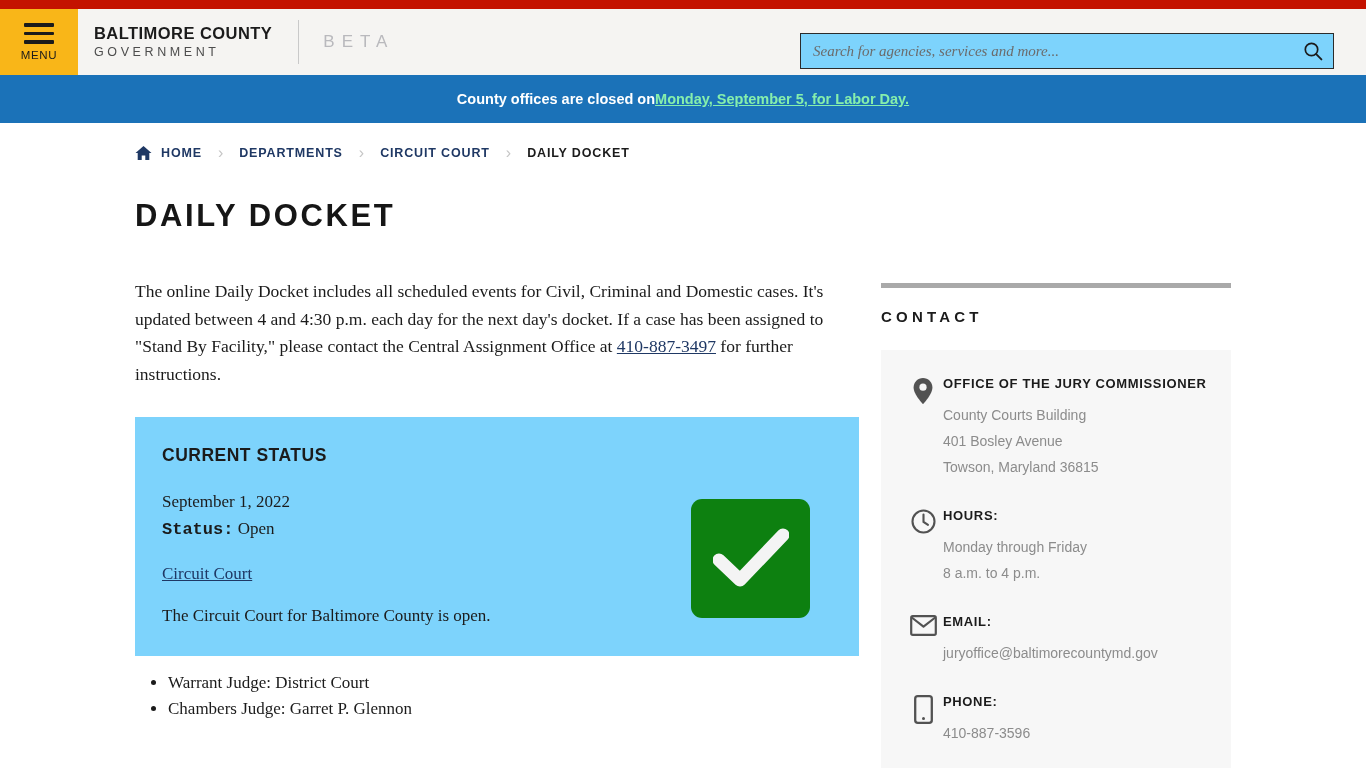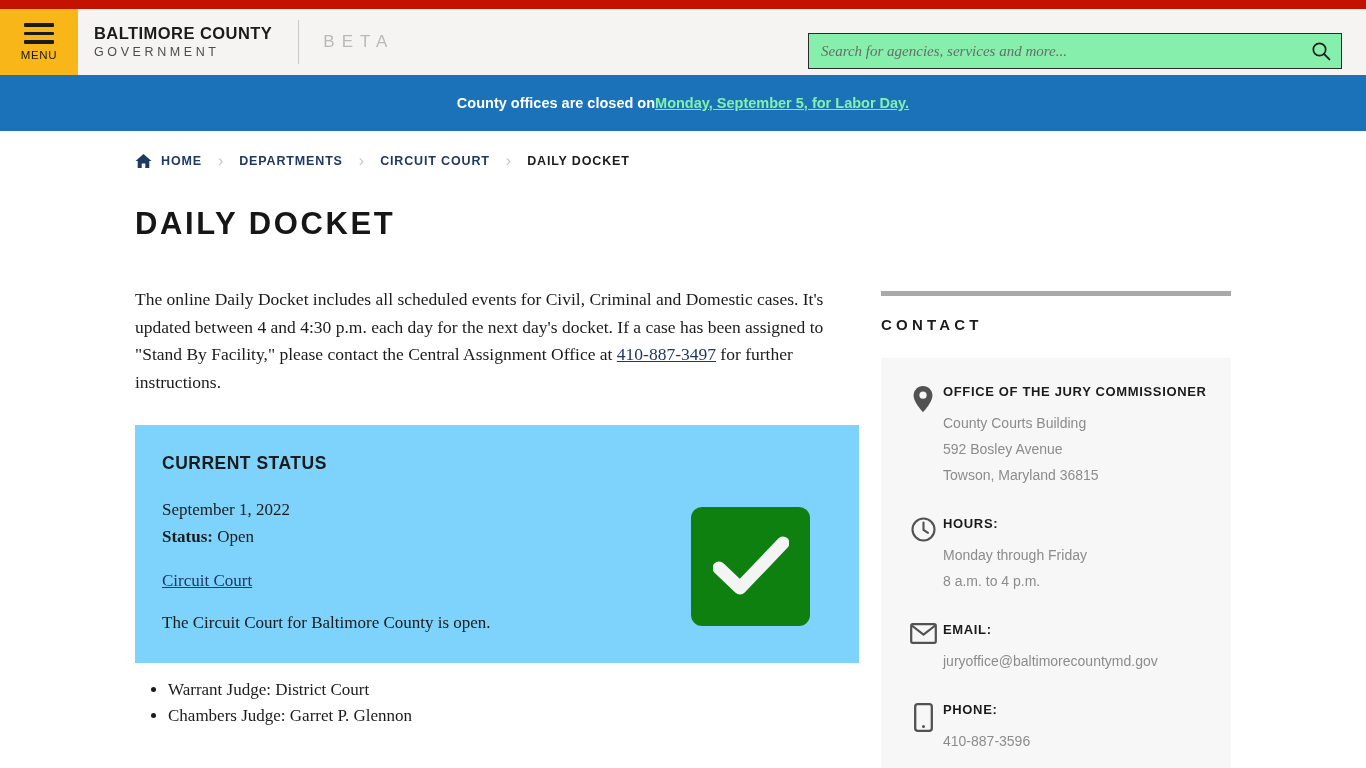--- a/index.html
+++ b/index.html
@@ -43,42 +43,42 @@
     font-size: 12.5px; color: #4d4d4d; letter-spacing: 3.6px; margin-top: 4px;
   }
   .brand-divider {
     width: 1px; height: 44px; background: #c9c9c9; margin-left: 26px;
   }
   .beta-label {
     margin-left: 24px; font-size: 17px; color: #b9b9bd;
     letter-spacing: 7px; font-weight: 500;
   }
   .search-wrap {
-    position: absolute; right: 24px; top: 24px;
+    position: absolute; right: 32px; top: 24px;
     width: 534px; height: 36px;
-    background: #86efac;
+    background: #7dd3fc;
     border: 1px solid #2b2b2b;
     display: flex; 
   }
   .search-input {
     flex: 1 1 auto; border: none; outline: none; background: transparent;
     font-family: "Liberation Serif", serif;
     font-style: italic; font-size: 15px; color: #575757;
     padding: 0 12px; height: 100%;
   }
   .search-input::placeholder { color: #6b6b6b; opacity: 1; }
   .search-btn {
     background: transparent; border: none; cursor: pointer;
     width: 40px; height: 100%;
     display: flex; align-items: center; justify-content: center;
   }
 
   
   .alert-banner {
-    height: 56px; background: #1b72b8;
+    height: 48px; background: #1b72b8;
     display: flex; align-items: center; justify-content: center;
     color: #ffffff; font-size: 14.5px; font-weight: 600;
   }
   .alert-banner a { color: #86efac; text-decoration: underline; }
 
   
   .page {
     padding-left: 135px; padding-right: 135px;
   }
 
@@ -124,21 +124,21 @@
   }
   .status-left { flex: 1 1 auto; }
   .status-heading {
     font-size: 17.5px; font-weight: bold; letter-spacing: .5px; color: #1b1b1b;
   }
   .status-body {
     font-family: "Liberation Serif", serif;
     font-size: 17px; color: #1b1b1b; line-height: 1.62;
     margin-top: 22px;
   }
-  .status-body b { font-weight: bold; }
+  .status-body b { font-weight: bold; font-family: Liberation Mono, monospace; }
   .status-link {
     display: inline-block; margin-top: 20px;
     font-family: "Liberation Serif", serif; font-size: 17px;
     color: #1f3864; text-decoration: underline;
   }
   .status-note {
     margin-top: 22px; font-family: "Liberation Serif", serif;
     font-size: 17px; color: #1b1b1b;
   }
   .status-icon {
@@ -289,21 +289,21 @@
           <div class="ci-icon">
             <svg width="22" height="28" viewBox="0 0 22 28">
               <path d="M11 1 C5.8 1 1.6 5.2 1.6 10.4 C1.6 17.4 11 27 11 27 C11 27 20.4 17.4 20.4 10.4 C20.4 5.2 16.2 1 11 1 Z" fill="#525252"></path>
               <circle cx="11" cy="10.2" r="3.6" fill="#f7f7f7"></circle>
             </svg>
           </div>
           <div class="ci-body">
             <div class="ci-label">OFFICE OF THE JURY COMMISSIONER</div>
             <div class="ci-lines">
               <div class="ci-line">County Courts Building</div>
-              <div class="ci-line">592 Bosley Avenue</div>
+              <div class="ci-line">401 Bosley Avenue</div>
               <div class="ci-line">Towson, Maryland 36815</div>
             </div>
           </div>
         </div>
 
         <div class="contact-item">
           <div class="ci-icon">
             <svg width="25" height="25" viewBox="0 0 25 25">
               <circle cx="12.5" cy="12.5" r="11" fill="none" stroke="#525252" stroke-width="2.1"></circle>
               <path d="M12.5 5.6 L12.5 12.9 L17 15.8" fill="none" stroke="#525252" stroke-width="2.1" stroke-linecap="round"></path>

